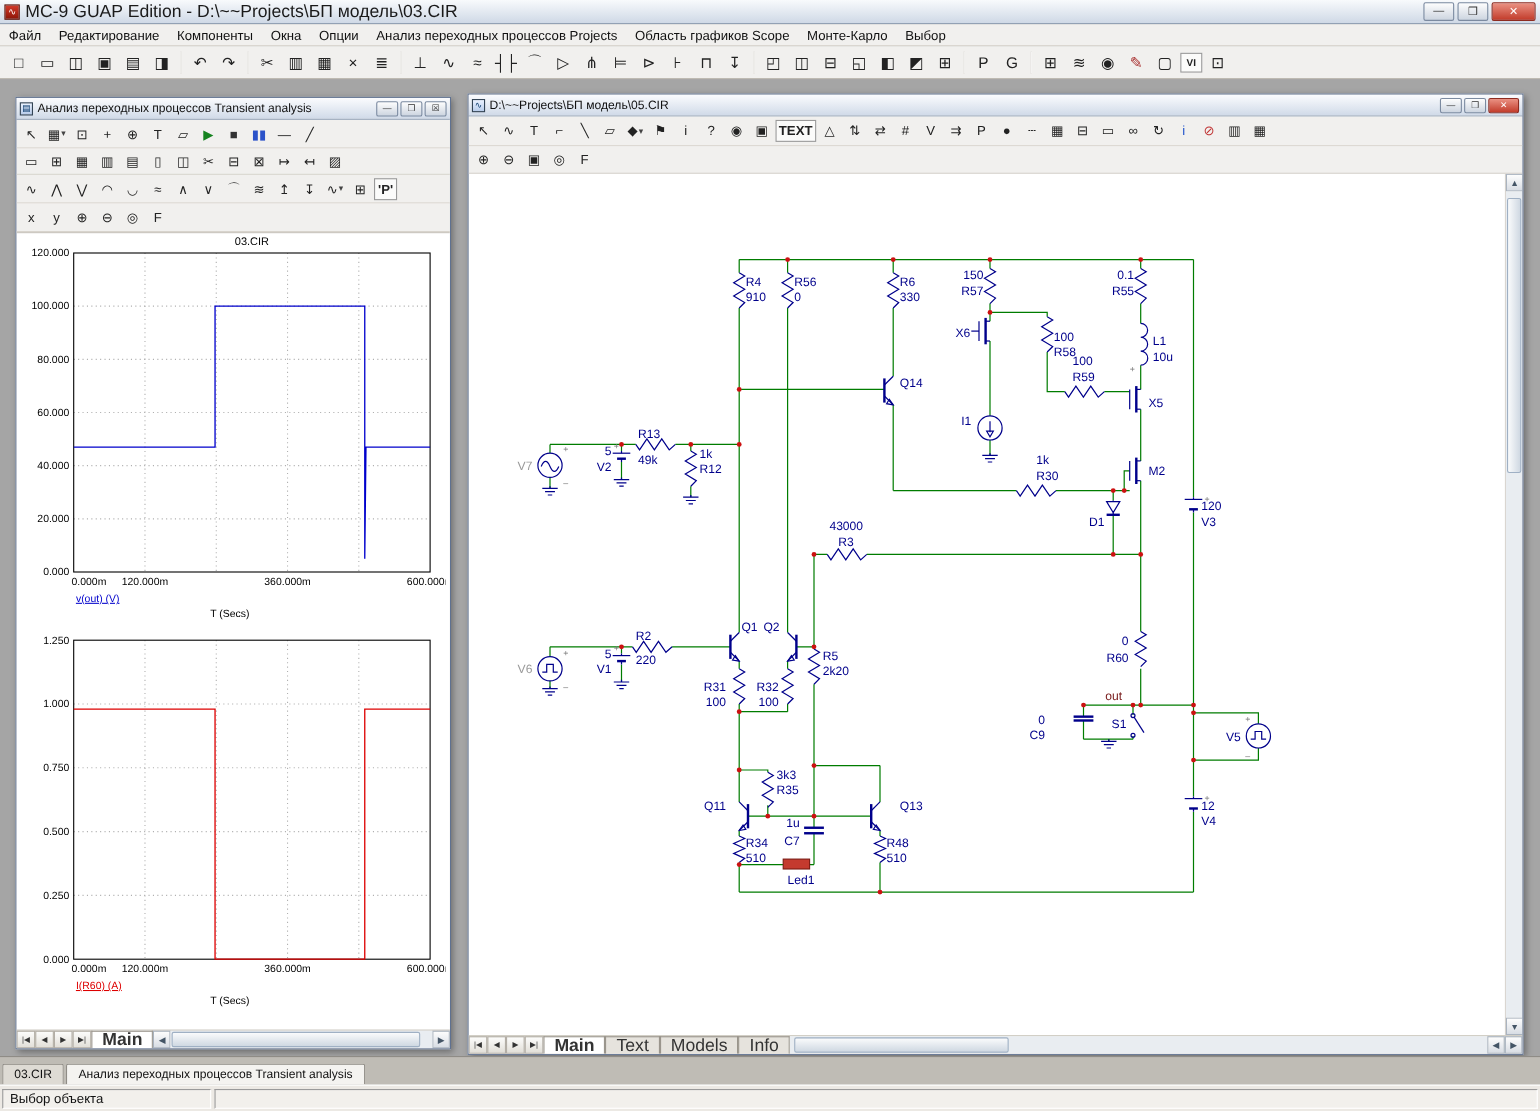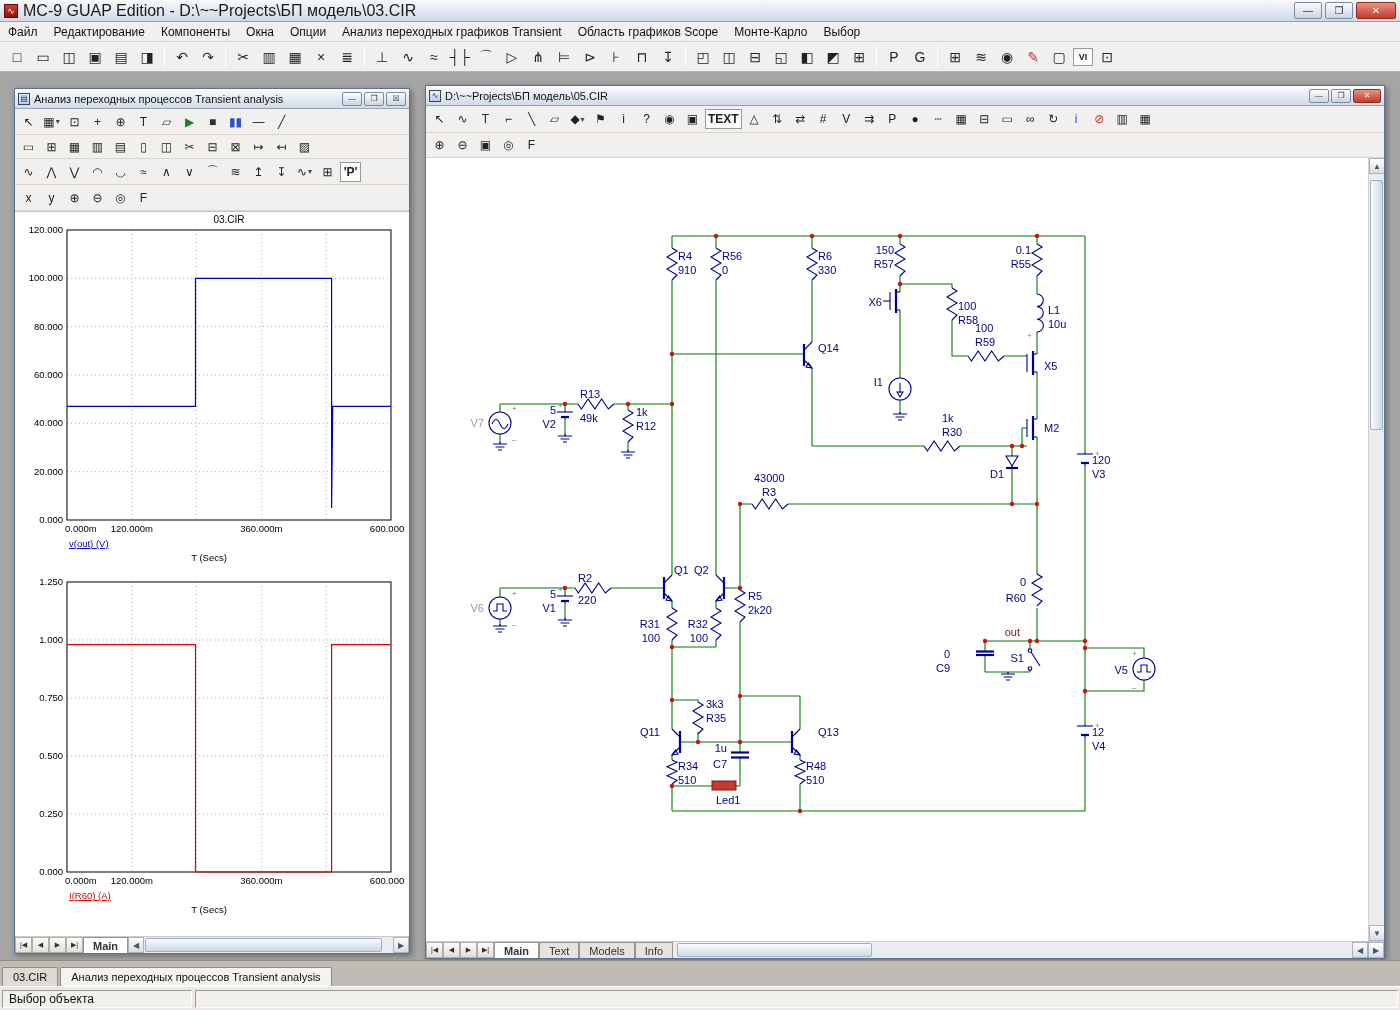--- a/index.html
+++ b/index.html
@@ -53,21 +53,21 @@
   .sarr{width:16px;height:16px;background:linear-gradient(#fdfdfd,#d8dde4);border:1px solid #aab4c0;font-size:8px;display:flex;align-items:center;justify-content:center;color:#456;flex:0 0 auto}
   .vtrack{flex:1 1 auto;position:relative;background:#e9edf1}
   .vthumb{position:absolute;left:1px;right:1px;border:1px solid #9fb0c4;border-radius:2px;background:linear-gradient(90deg,#fafbfc,#cfd8e2)}
   .hscroll{display:flex;align-items:center;flex:1 1 auto;height:16px}
   .htrack{flex:1 1 auto;height:16px;position:relative;background:#e9edf1}
   .hthumb{position:absolute;top:1px;bottom:1px;border:1px solid #9fb0c4;border-radius:2px;background:linear-gradient(#fafbfc,#cfd8e2)}
   .hscroll .sarr{height:16px}
   
   .wbottom{height:17px;background:#f0efec;border-top:1px solid #cfcbc3;display:flex;align-items:stretch;flex:0 0 auto}
   .navbtn{width:17px;height:16px;border:1px solid #b3aea6;background:linear-gradient(#fcfcfb,#e2dfd8);font-size:7px;display:flex;align-items:center;justify-content:center;color:#333}
-  .pagetab{border:1px solid #9a958c;border-bottom:none;padding:4px 9px;font-size:11px;background:#e6e3dd;display:flex;align-items:center;color:#333}
+  .pagetab{border:1px solid #9a958c;border-bottom:none;padding:4px 9px;font-size:16px;background:#e6e3dd;display:flex;align-items:center;color:#333}
   .pagetab.active{background:#fff;font-weight:bold}
   
   #doctabs{height:26px;background:#bfbcb5;border-top:1px solid #8f8c86;display:flex;align-items:flex-end;padding:2px 2px 0 2px;flex:0 0 auto}
   .doctab{border:1px solid #8f8c86;border-bottom:none;background:#dedbd4;padding:3px 10px;font-size:11px;margin-right:2px;border-radius:2px 2px 0 0}
   .doctab.active{background:#f4f3f0}
   #statusbar{height:24px;background:#ece9e4;border-top:1px solid #fff;display:flex;align-items:center;padding:2px;gap:3px;flex:0 0 auto}
   .statuscell{height:18px;border:1px solid;border-color:#9a9a9a #fff #fff #9a9a9a;display:flex;align-items:center;padding:0 6px;font-size:12px;background:#f2f0ec}
 </style>
 </head>
 <body>
@@ -83,21 +83,21 @@
         <span class="wc close">✕</span>
       </div>
   </div>
 
   <div class="menubar" id="menubar">
       <span class="menuitem">Файл</span>
       <span class="menuitem">Редактирование</span>
       <span class="menuitem">Компоненты</span>
       <span class="menuitem">Окна</span>
       <span class="menuitem">Опции</span>
-      <span class="menuitem">Анализ переходных графиков Transient</span>
+      <span class="menuitem">Анализ переходных процессов Projects</span>
       <span class="menuitem">Область графиков Scope</span>
       <span class="menuitem">Монте-Карло</span>
       <span class="menuitem">Выбор</span>
     </div>
 
   <div class="toolbar" id="main-toolbar">
       <span class="tbtn">□</span>
       <span class="tbtn">▭</span>
       <span class="tbtn">◫</span>
       <span class="tbtn">▣</span>

